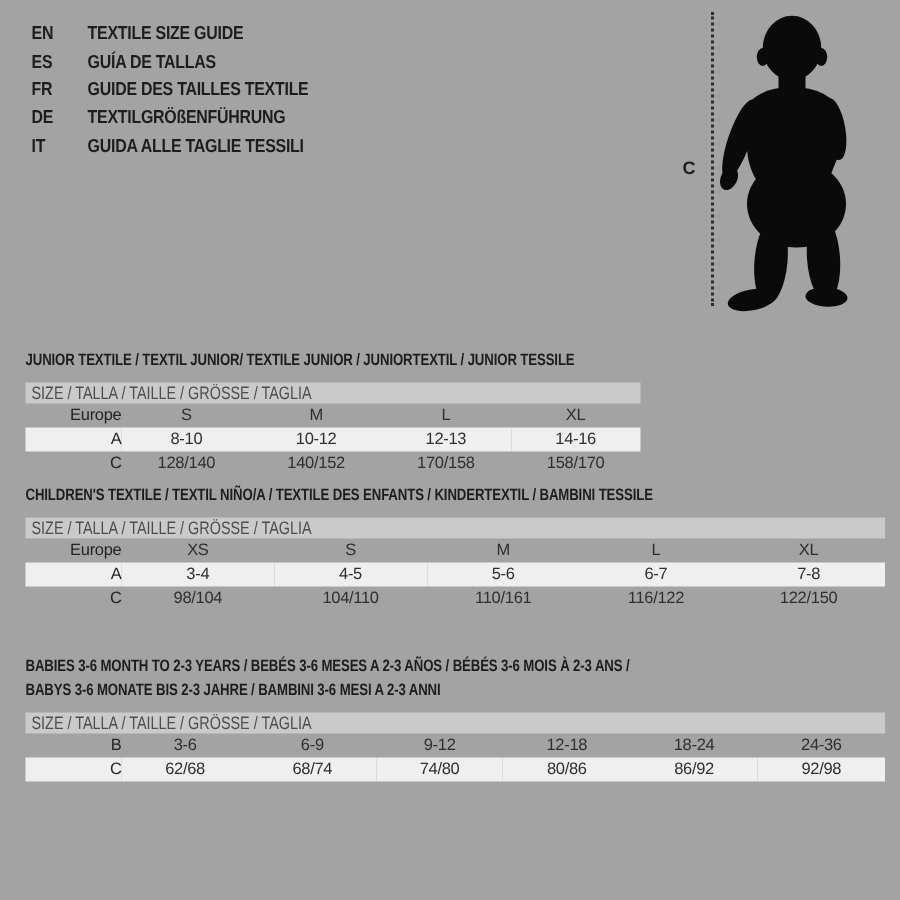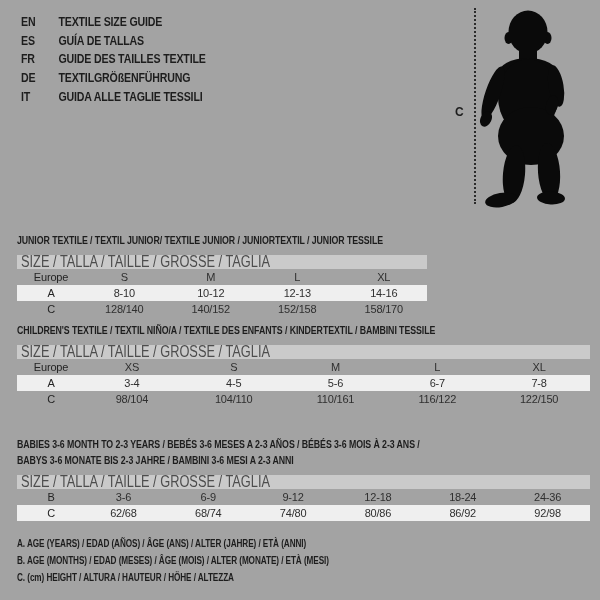--- a/index.html
+++ b/index.html
@@ -19,25 +19,25 @@
   .figure-svg{position:absolute;left:478px;top:2px;}
 
   
   .section{position:absolute;left:17px;}
   .section-junior{top:232px;width:410px;}
   .section-children{top:322px;width:573px;}
   .section-babies{top:436px;width:573px;}
   .section-title{font-size:11px;font-weight:700;line-height:16px;margin-bottom:7px;
                  transform:scaleX(0.8);transform-origin:0 0;white-space:nowrap;letter-spacing:-0.1px;}
   .table-header-bar{height:14px;background:var(--header-bar-bg,#cacaca);color:var(--header-bar-text,#4d4d4d);
-                    font-size:16px;line-height:14px;padding-left:4px;overflow:hidden;}
+                    font-size:12px;line-height:14px;padding-left:4px;overflow:hidden;}
   .table-header-bar .condensed{transform:scaleX(0.8);}
   table.size-table{border-collapse:collapse;width:100%;table-layout:fixed;}
   table.size-table td{height:16px;padding:0;font-size:11px;color:#2f2f2f;text-align:center;letter-spacing:-0.2px;}
-  table.size-table td.row-label{width:60px;text-align:center;padding-left:4px;color:#242424;}
+  table.size-table td.row-label{width:60px;text-align:right;padding-left:4px;color:#242424;}
   table.size-table tr.shaded{background:var(--row-shaded-bg,#efefef);}
 
   
   .footnotes{position:absolute;left:17px;top:535px;}
   .footnote{font-size:10.5px;font-weight:700;line-height:17px;transform:scaleX(0.78);
             transform-origin:0 50%;white-space:nowrap;letter-spacing:-0.1px;}
 </style>
 </head>
 <body>
 
@@ -113,21 +113,21 @@
             <td class="row-label">A</td>
             <td>8-10</td>
             <td>10-12</td>
             <td>12-13</td>
             <td>14-16</td>
           </tr>
           <tr>
             <td class="row-label">C</td>
             <td>128/140</td>
             <td>140/152</td>
-            <td>152/158</td>
+            <td>170/158</td>
             <td>158/170</td>
           </tr>
         </tbody>
       </table>
   </div>
 
   <div class="section section-children">
     <div class="section-title"><span>CHILDREN'S TEXTILE / TEXTIL NIÑO/A / TEXTILE DES ENFANTS / KINDERTEXTIL / BAMBINI TESSILE</span></div>
     <div class="table-header-bar"><span class="condensed">SIZE / TALLA / TAILLE / GRÖSSE / TAGLIA</span></div>
     <table class="size-table">
@@ -180,19 +180,14 @@
             <td>68/74</td>
             <td>74/80</td>
             <td>80/86</td>
             <td>86/92</td>
             <td>92/98</td>
           </tr>
         </tbody>
       </table>
   </div>
 
-  <div class="footnotes">
-      <div class="footnote">A. AGE (YEARS) / EDAD (AÑOS) / ÂGE (ANS) / ALTER (JAHRE) / ETÀ (ANNI)</div>
-      <div class="footnote">B. AGE (MONTHS) / EDAD (MESES) / ÂGE (MOIS) / ALTER (MONATE) / ETÀ (MESI)</div>
-      <div class="footnote">C. (cm) HEIGHT / ALTURA / HAUTEUR / HÖHE / ALTEZZA</div>
-    </div>
 
 </div>
 
 </body></html>

